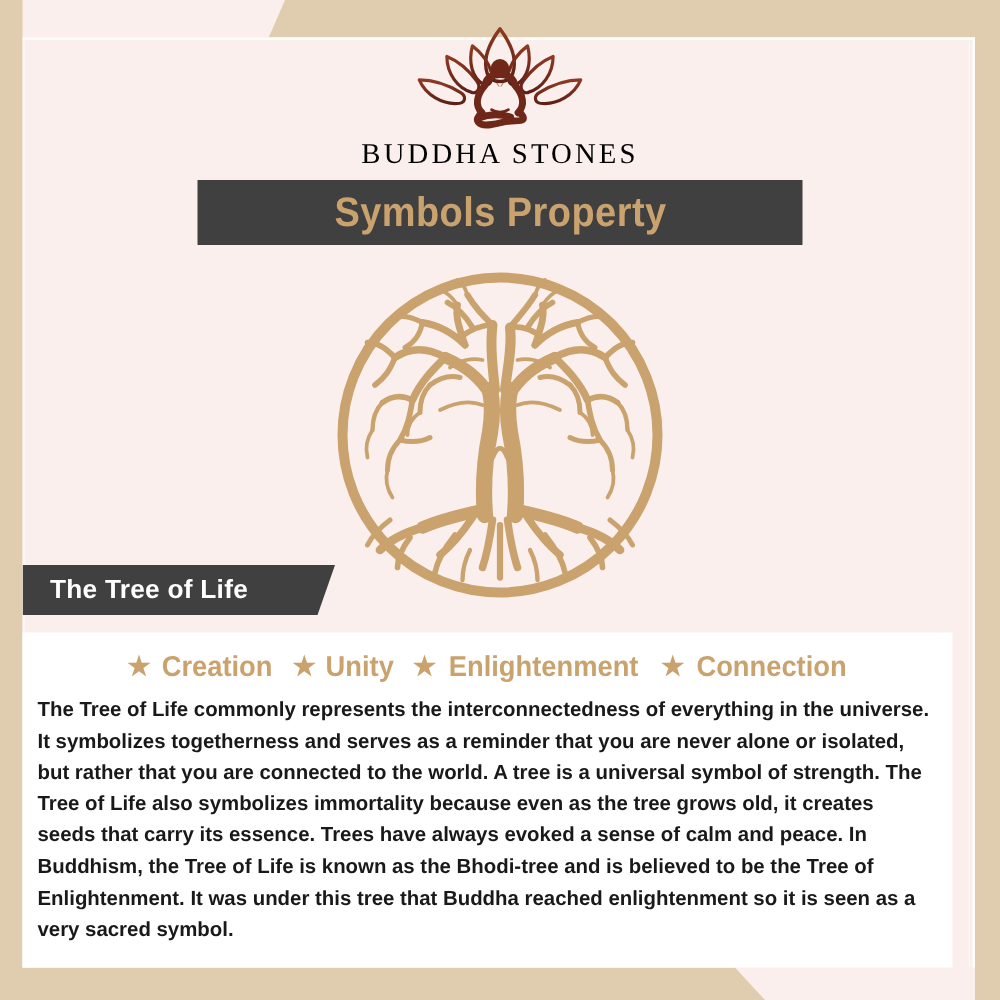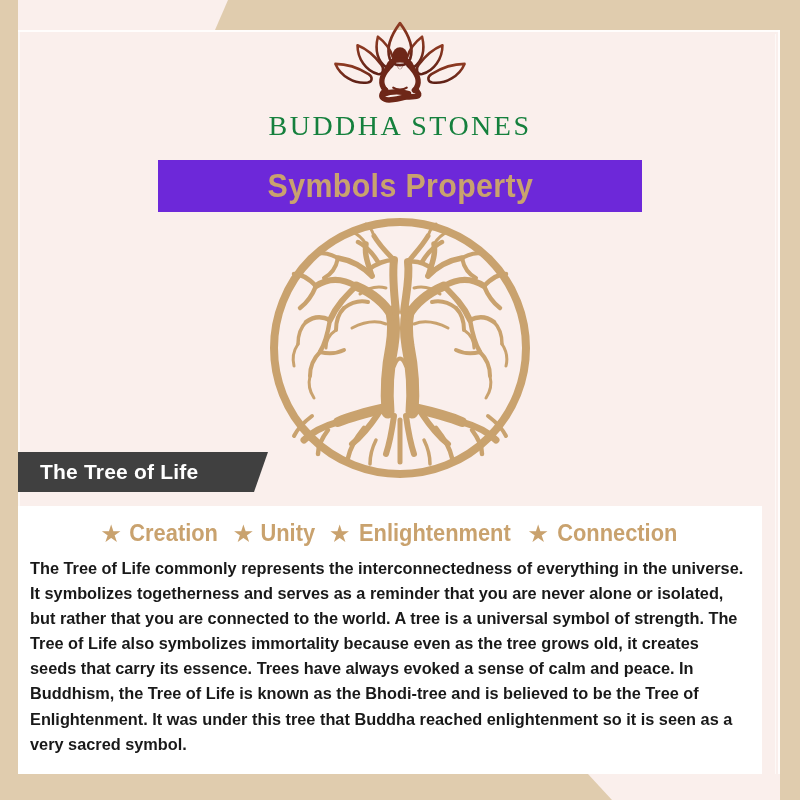--- a/index.html
+++ b/index.html
@@ -90,32 +90,32 @@
     height: 130px;
     display: flex;
     flex-direction: column;
     align-items: center;
     justify-content: flex-start;
   }
   .logo-mark { width: 170px; height: 88px; display:block; }
   .logo-word {
     margin-top: 4px;
     font-family: "Liberation Serif", serif;
-    font-size: 28px;
+    font-size: 23px;
     letter-spacing: 2.5px;
-    color: #15803d;
+    color: #000000;
     font-weight: 400;
   }
 
   
   .title-band {
     position: absolute;
-    top: 160px; left: 158px;
+    top: 144px; left: 158px;
     width: 484px; height: 52px;
-    background: #6d28d9;
+    background: #404040;
     display: flex;
     align-items: center;
     justify-content: center;
   }
   .title-text {
     font-size: 33px;
     font-weight: bold;
     color: #C9A26E;
     letter-spacing: .4px;
     transform: scaleX(.92);

